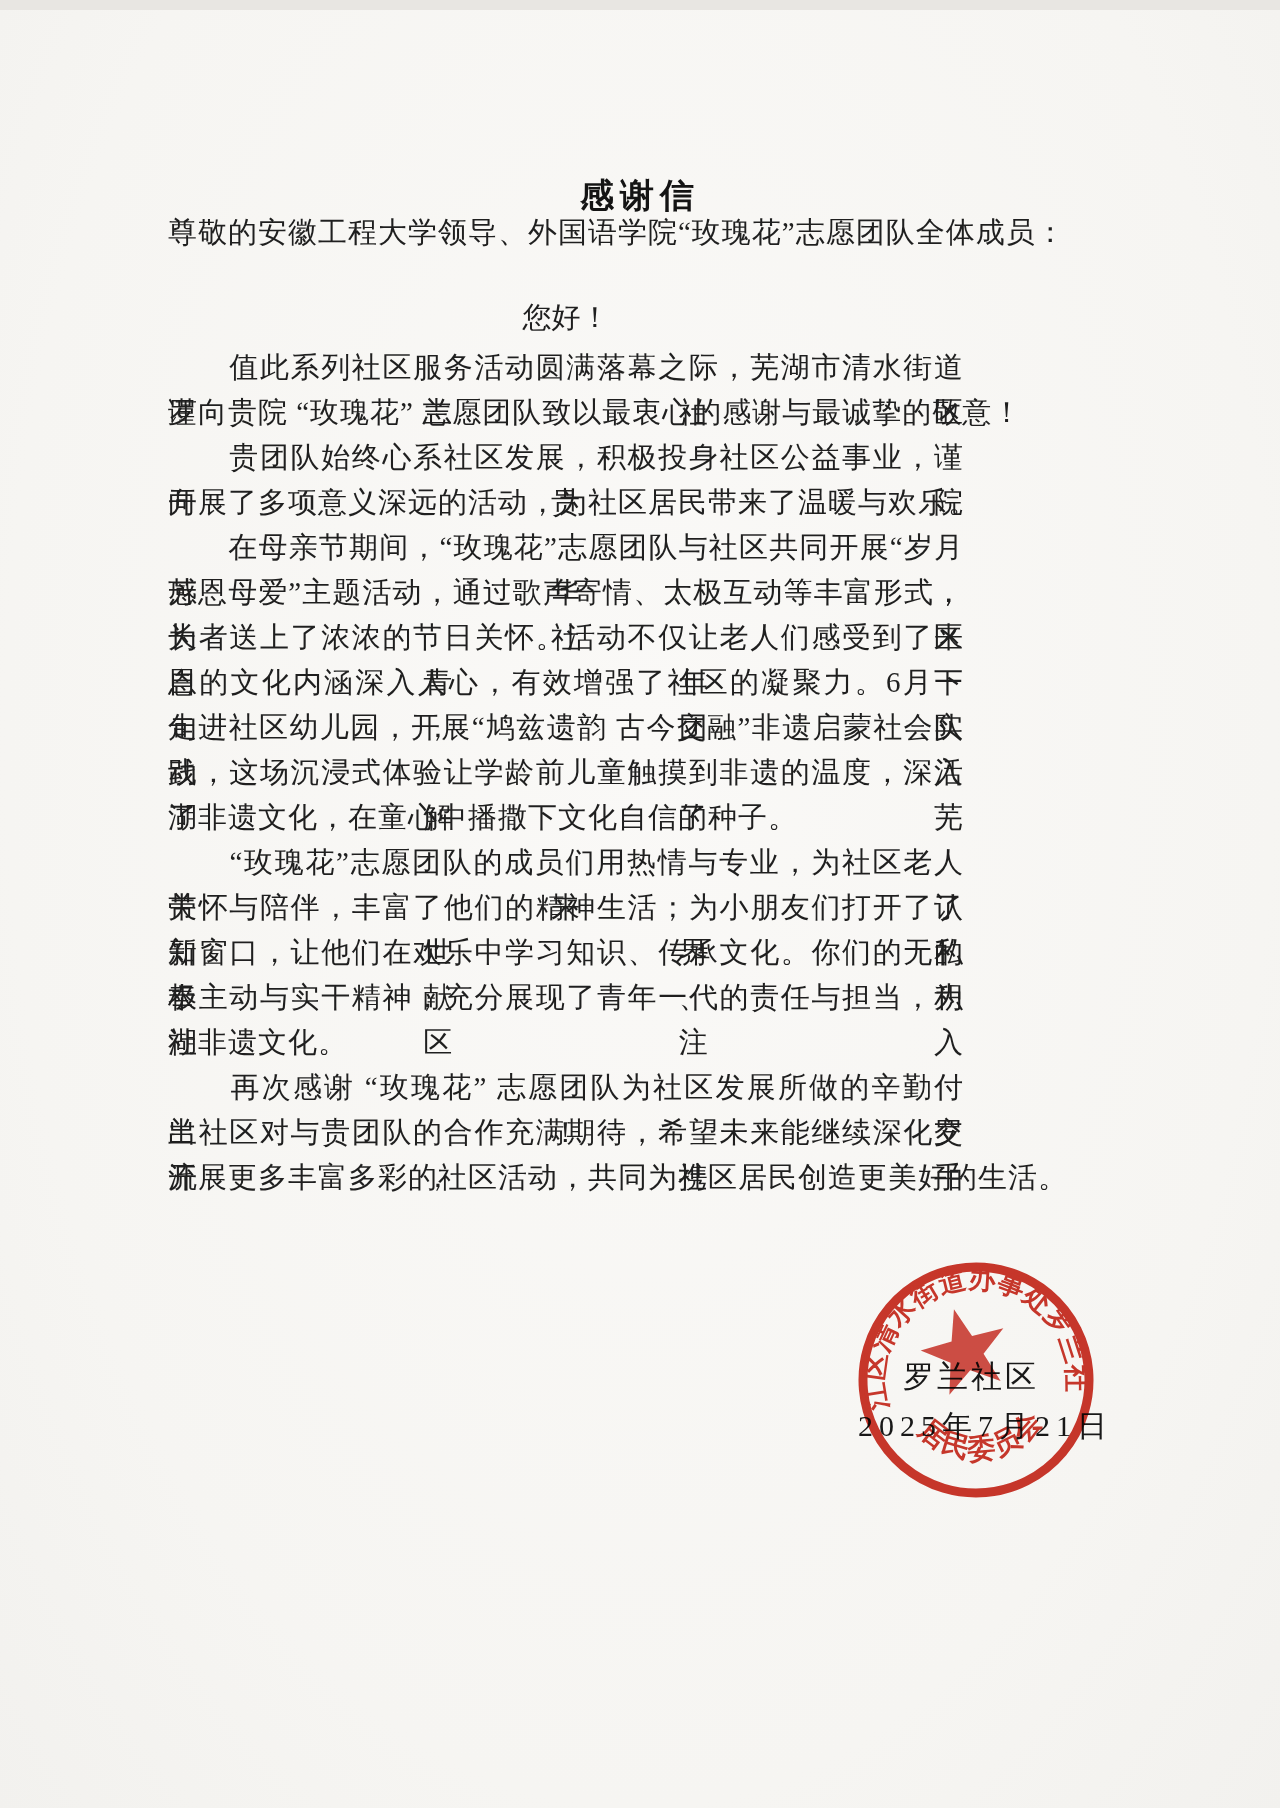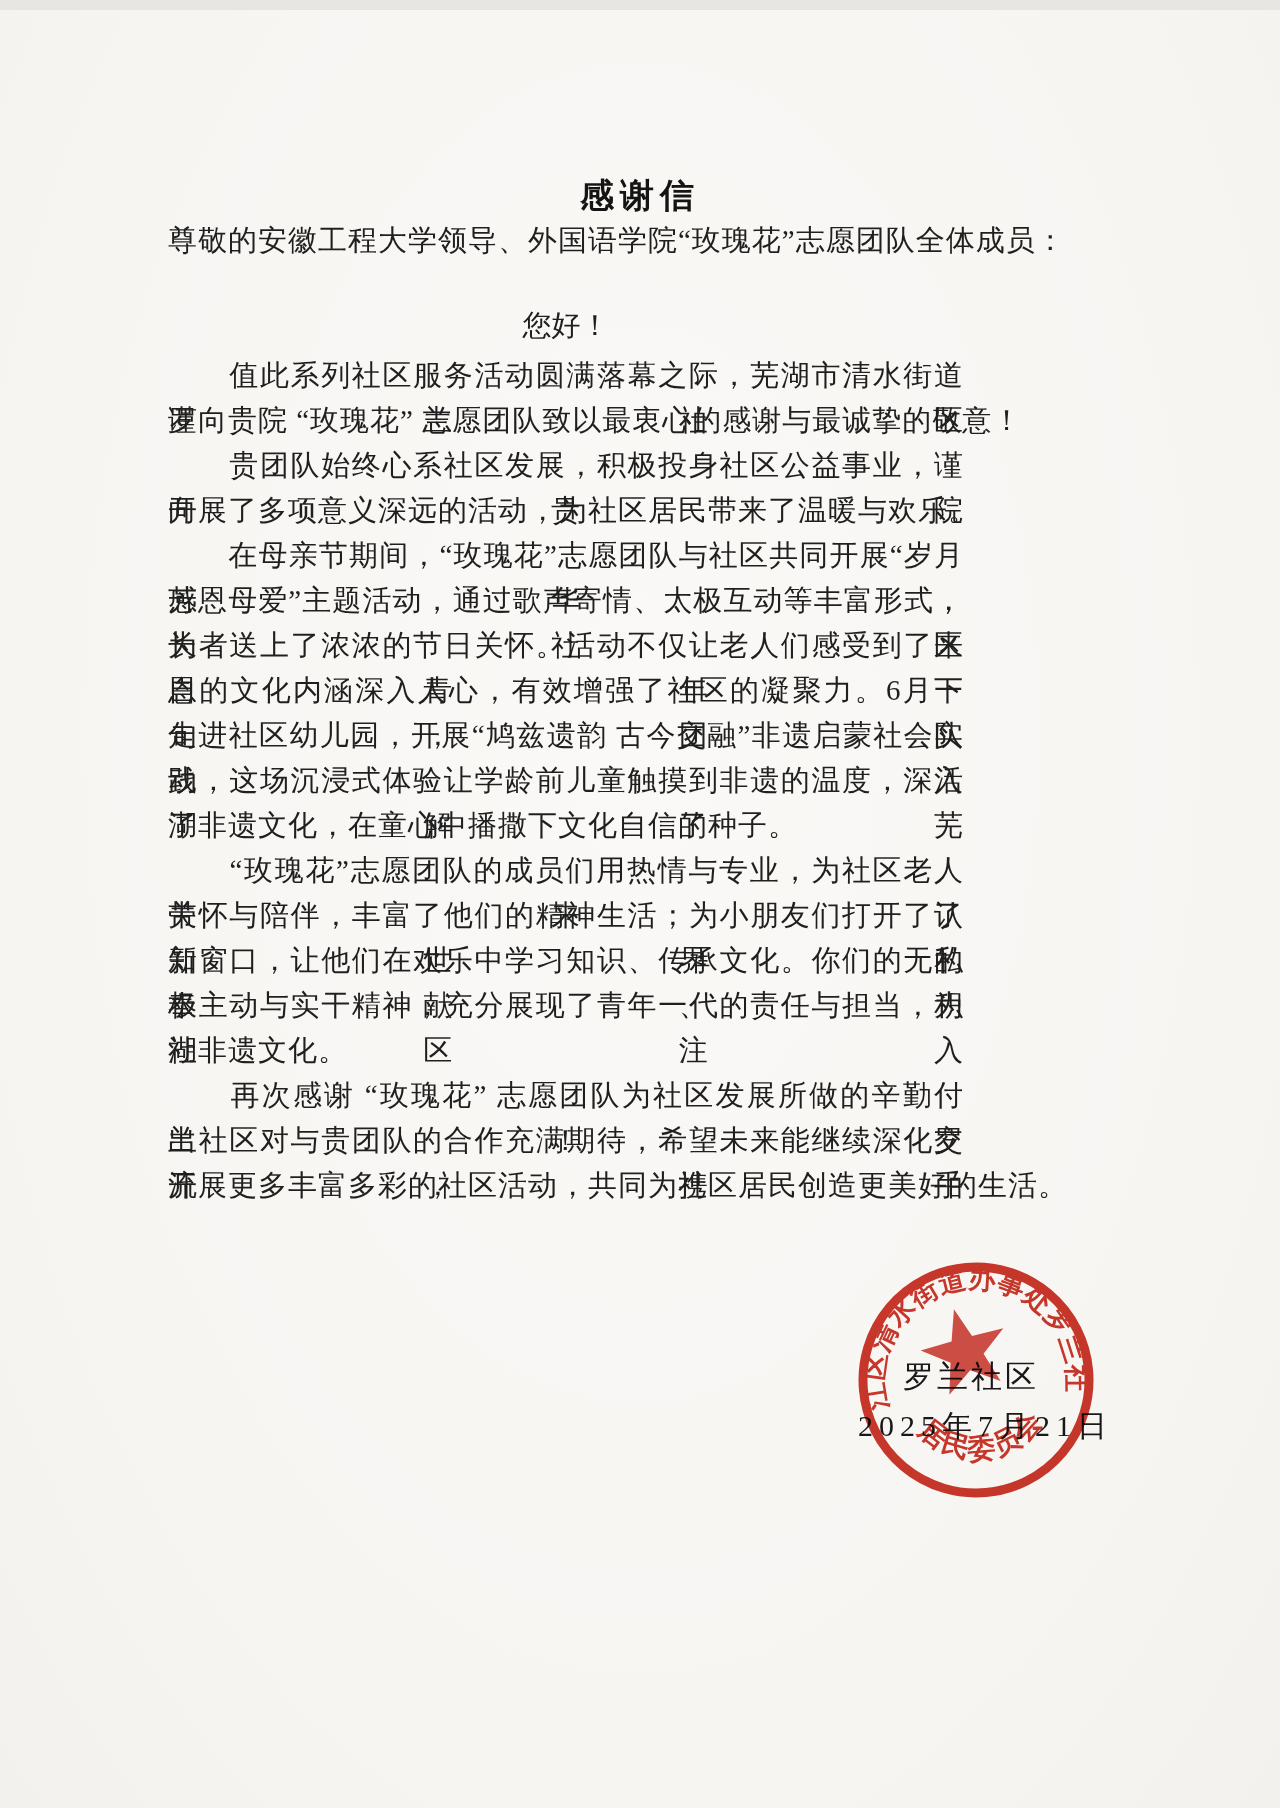--- a/index.html
+++ b/index.html
@@ -13,21 +13,21 @@
     font-family:"Liberation Serif","DejaVu Serif",serif;
     overflow:hidden;
   }
   .title{
     position:absolute;top:140px;left:0;width:100%;
     text-align:center;
     font-size:34px;font-weight:700;letter-spacing:6px;
     color:#141414;
   }
   .body-block{
-    position:absolute;top:208px;left:168px;width:796px;
+    position:absolute;top:200px;left:168px;width:796px;
     font-size:29px;
   }
   .salutation{
     line-height:45px;height:45px;
     white-space:nowrap;
     letter-spacing:1px;
   }
   .greeting{
     margin-top:40px;
     line-height:45px;height:45px;text-align:center;

